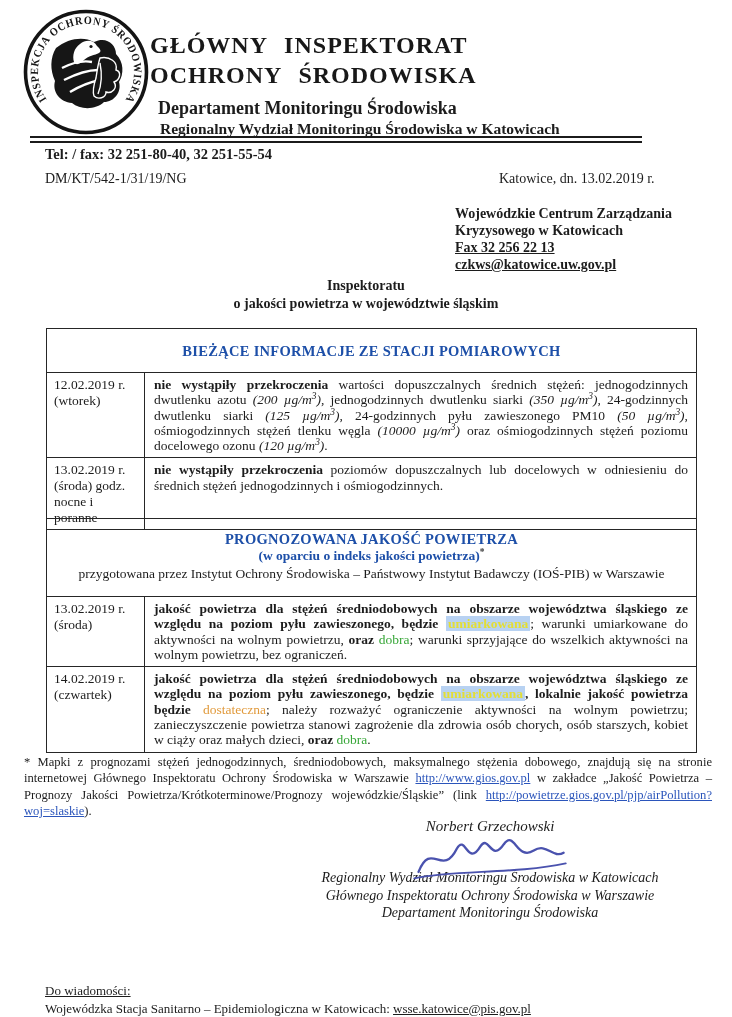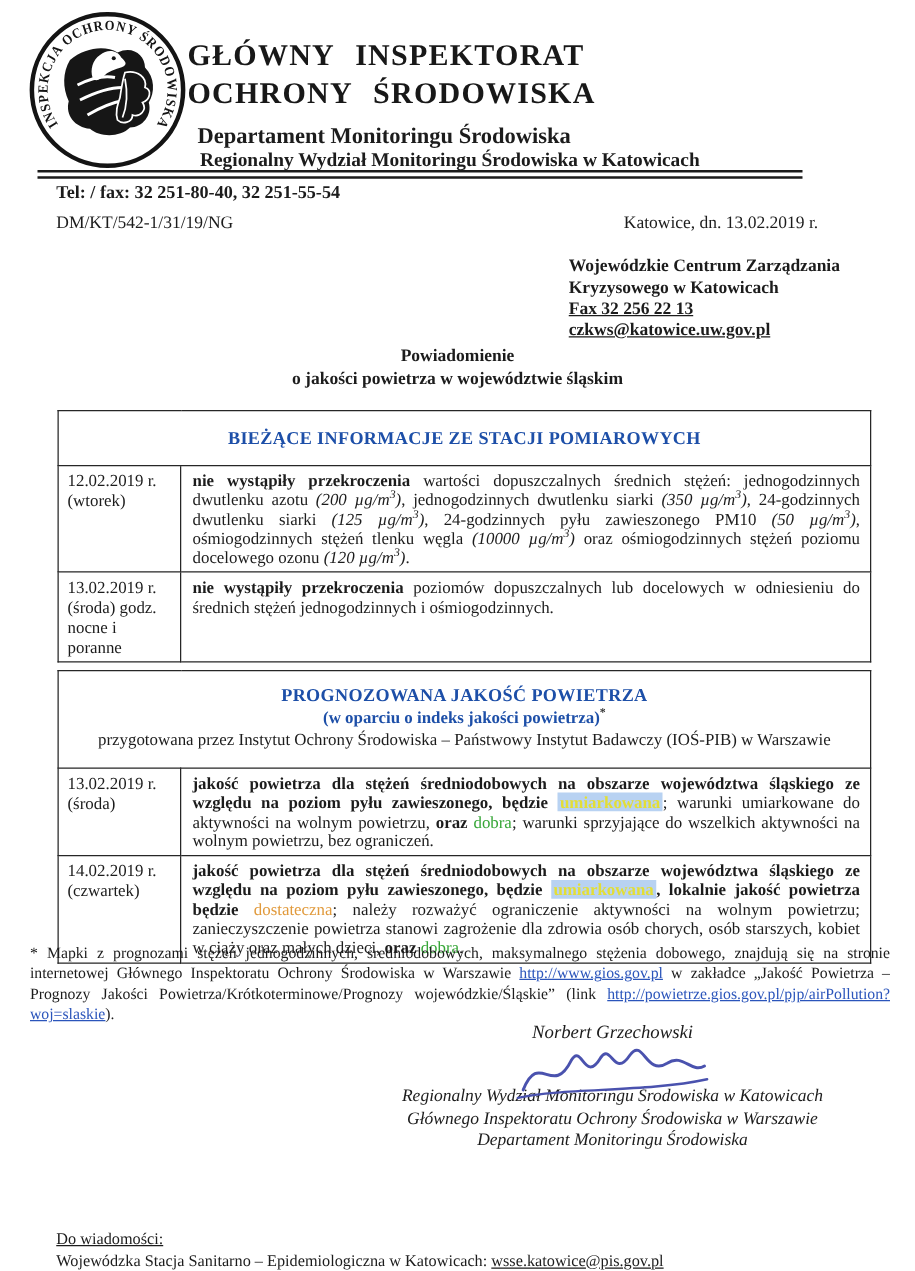--- a/index.html
+++ b/index.html
@@ -18,21 +18,21 @@
   .contact .addr{position:absolute;left:340px;top:0;}
   .refrow{position:absolute;left:45px;top:171px;width:652px;font-size:14px;}
   .refrow .place-date{position:absolute;left:454px;top:0;}
   .recipient{position:absolute;left:455px;top:205px;font-weight:bold;font-size:14px;line-height:17px;}
   .doc-title{position:absolute;left:0;top:277px;width:732px;text-align:center;font-weight:bold;
              font-size:14px;line-height:17.5px;}
 
   
   .t{position:absolute;left:46px;width:651px;border-collapse:collapse;table-layout:fixed;}
   .t1{top:328px;}
-  .t2{top:518px;margin-top:18px;}
+  .t2{top:518px;}
   .t td{border:1.6px solid #262626;vertical-align:top;}
   .datecol{width:98px;}
   .t-head{text-align:center;font-weight:bold;font-size:14.5px;color:var(--heading-blue);
           padding:14px 6px 12px;letter-spacing:.3px;margin-left:11px;}
   .date-cell{font-size:13.5px;line-height:16px;padding:4px 4px 3px 7px;}
   .body-cell{font-size:13.5px;line-height:15.3px;text-align:justify;padding:4px 8px 4px 9px;}
   .t2-head{text-align:center;padding:12px 10px 13px;}
   .t2-head .l1{color:var(--heading-blue);font-weight:bold;font-size:14.5px;line-height:17px;letter-spacing:.3px;}
   .t2-head .l2{color:var(--heading-blue);font-weight:bold;font-size:13.5px;line-height:16px;}
   .t2-head .l3{font-size:13.5px;line-height:19px;}
@@ -99,21 +99,21 @@
   </div>
 
   <div class="recipient">
     <div>Wojewódzkie Centrum Zarządzania</div>
     <div>Kryzysowego w Katowicach</div>
     <div class="u">Fax 32 256 22 13</div>
     <div class="u">czkws@katowice.uw.gov.pl</div>
   </div>
 
   <div class="doc-title">
-    <div>Powiadomienie</div>
+    <div>Inspektoratu</div>
     <div>o jakości powietrza w województwie śląskim</div>
   </div>
 
   <table class="t t1">
     <colgroup>
         <col class="datecol">
         <col>
       </colgroup>
     <tbody>
         <tr>

